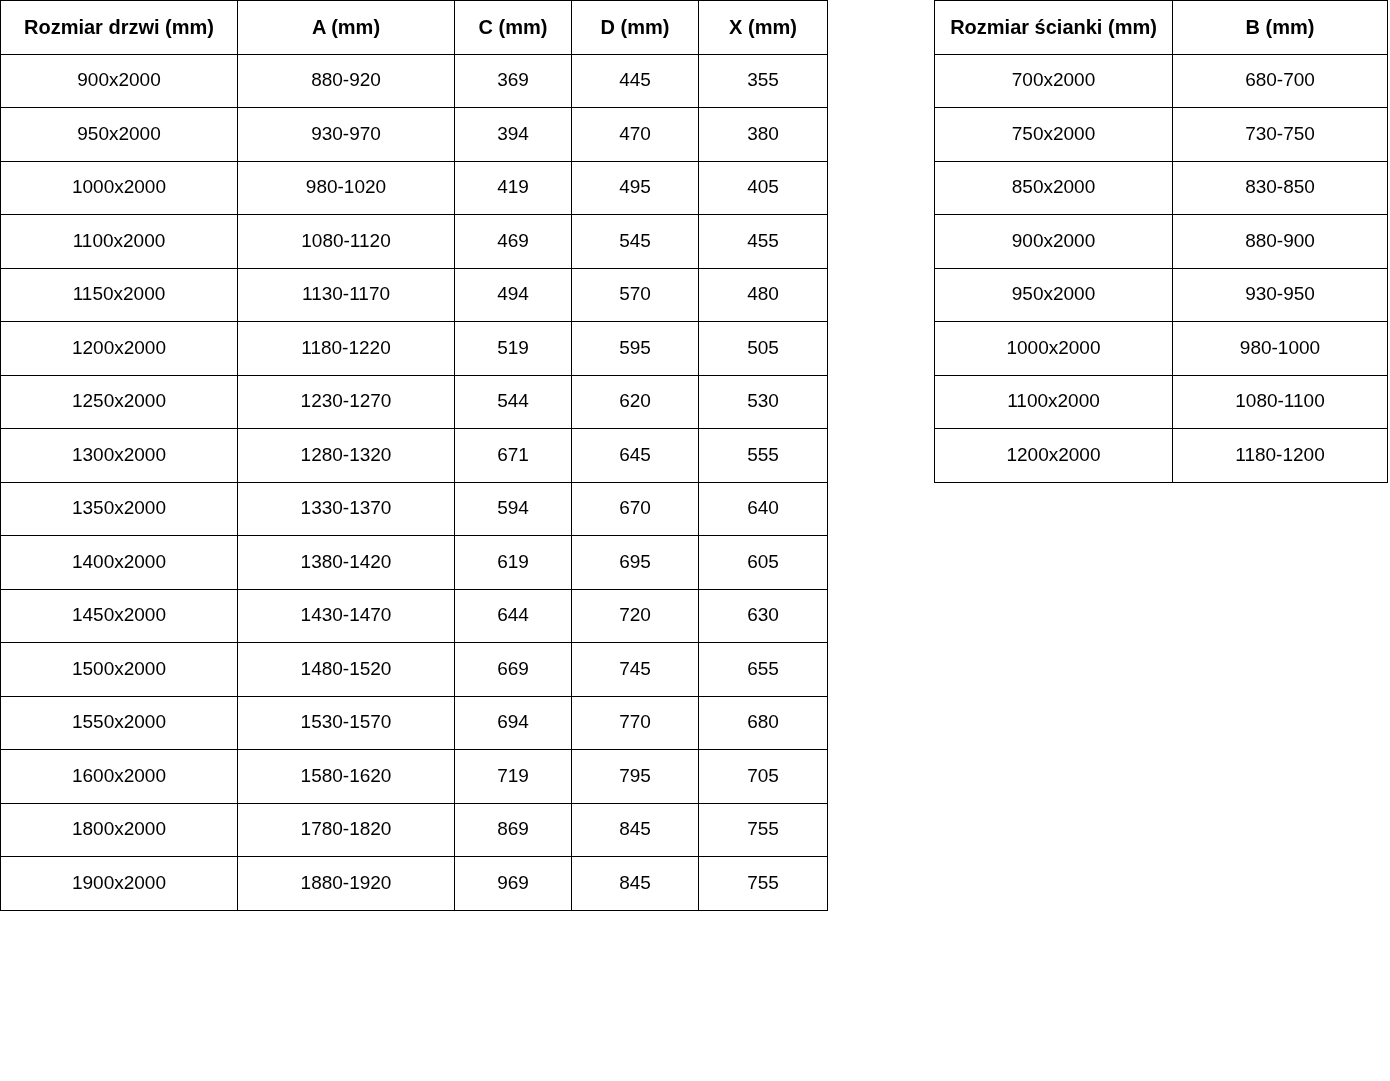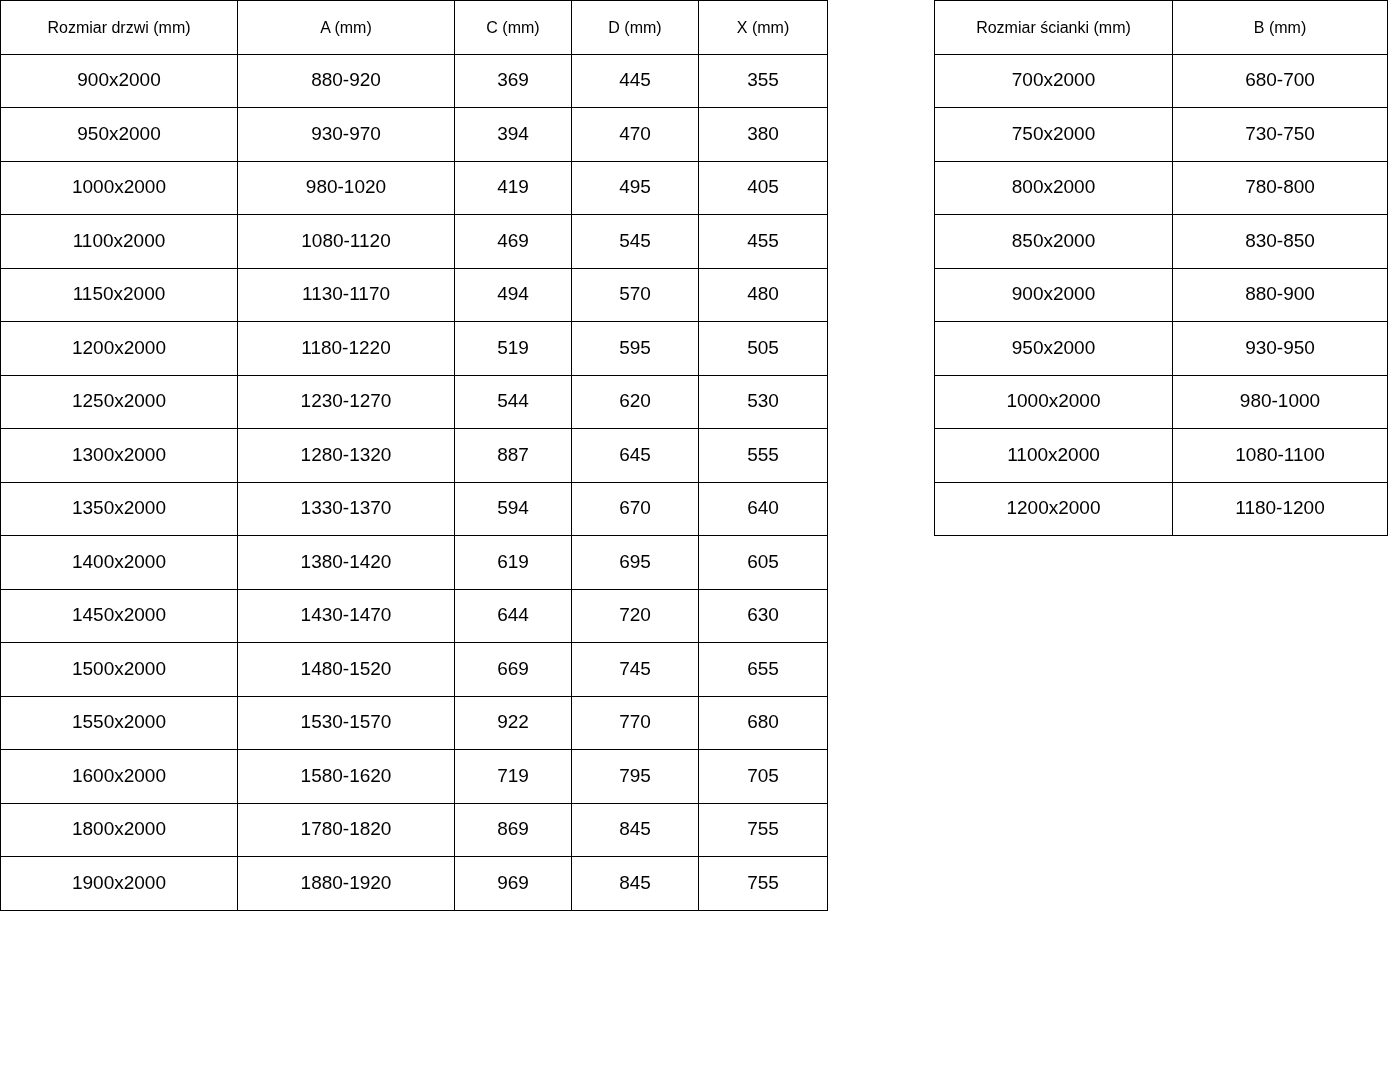--- a/index.html
+++ b/index.html
@@ -29,22 +29,22 @@
     text-align: center;
     vertical-align: middle;
     font-size: 19px;
     font-weight: normal;
     padding: 0;
     height: 53.5px;
     line-height: 1.2;
     box-sizing: border-box;
   }
   table th {
-    font-weight: normal;
-    font-size: 16px;
+    font-weight: bold;
+    font-size: 20px;
   }
   
   #doors-table {
     width: 827px;
     margin-left: 0;
   }
   #doors-table col.c0 { width: 237px; }
   #doors-table col.c1 { width: 217px; }
   #doors-table col.c2 { width: 117px; }
   #doors-table col.c3 { width: 127px; }
@@ -130,21 +130,21 @@
           <tr>
             <td>1250x2000</td>
             <td>1230-1270</td>
             <td>544</td>
             <td>620</td>
             <td>530</td>
           </tr>
           <tr>
             <td>1300x2000</td>
             <td>1280-1320</td>
-            <td>887</td>
+            <td>671</td>
             <td>645</td>
             <td>555</td>
           </tr>
           <tr>
             <td>1350x2000</td>
             <td>1330-1370</td>
             <td>594</td>
             <td>670</td>
             <td>640</td>
           </tr>
@@ -165,21 +165,21 @@
           <tr>
             <td>1500x2000</td>
             <td>1480-1520</td>
             <td>669</td>
             <td>745</td>
             <td>655</td>
           </tr>
           <tr>
             <td>1550x2000</td>
             <td>1530-1570</td>
-            <td>922</td>
+            <td>694</td>
             <td>770</td>
             <td>680</td>
           </tr>
           <tr>
             <td>1600x2000</td>
             <td>1580-1620</td>
             <td>719</td>
             <td>795</td>
             <td>705</td>
           </tr>
@@ -216,24 +216,20 @@
       <tbody id="wall-body">
           <tr>
             <td>700x2000</td>
             <td>680-700</td>
           </tr>
           <tr>
             <td>750x2000</td>
             <td>730-750</td>
           </tr>
           <tr>
-            <td>800x2000</td>
-            <td>780-800</td>
-          </tr>
-          <tr>
             <td>850x2000</td>
             <td>830-850</td>
           </tr>
           <tr>
             <td>900x2000</td>
             <td>880-900</td>
           </tr>
           <tr>
             <td>950x2000</td>
             <td>930-950</td>

